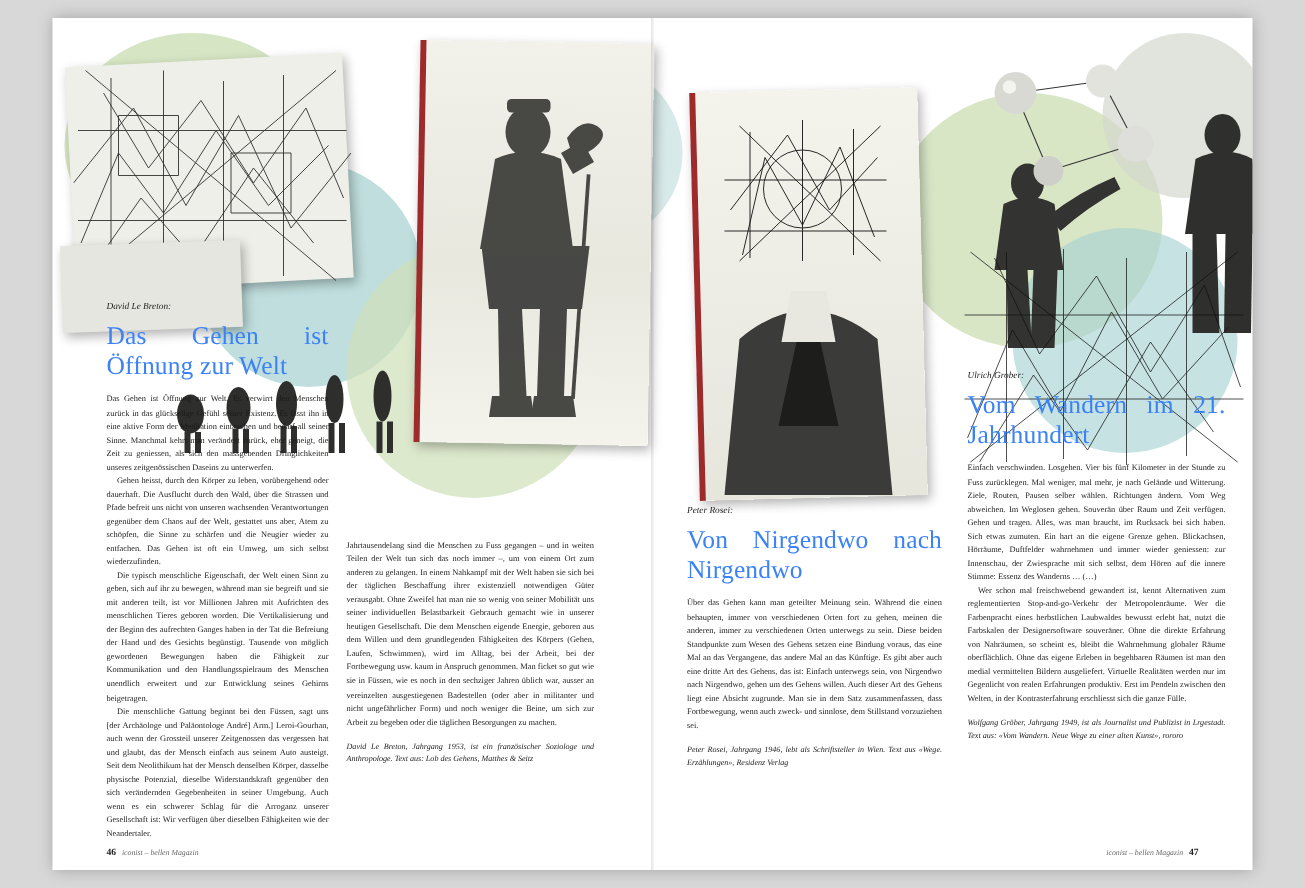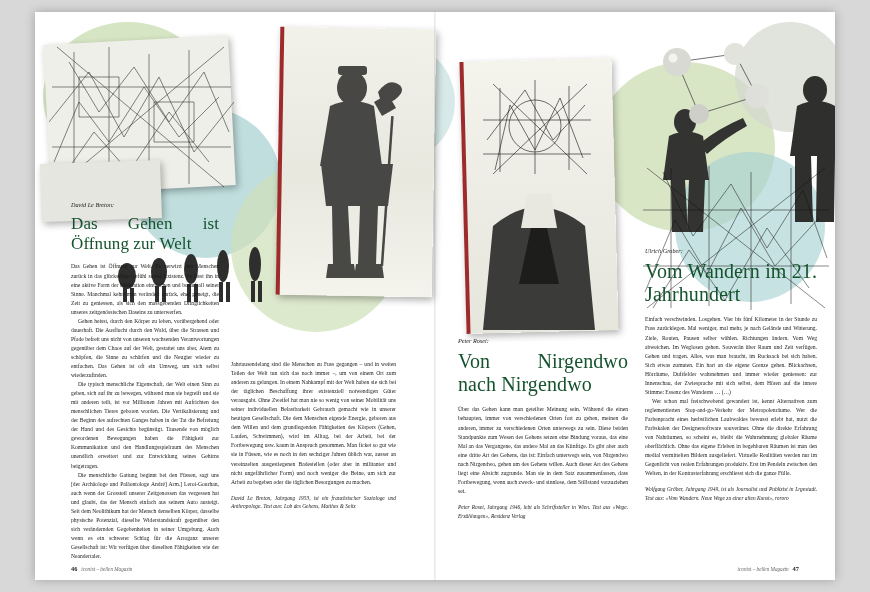--- a/index.html
+++ b/index.html
@@ -26,24 +26,24 @@
   .blob{position:absolute;border-radius:50%;}
   .paper{
     position:absolute;background:#fdfdfb;
     box-shadow:2px 3px 7px rgba(0,0,0,.30);
   }
   .scribble{position:absolute;}
   
   .col{position:absolute;font-size:5.6px;line-height:1.62;color:#1b1b1b;text-align:justify;}
   .byline{font-size:6.2px;font-style:italic;color:#222;margin-bottom:4px;}
   .headline{
-    font-size:17px;line-height:1.16;color:#14532d;margin:0 0 9px 0;
+    font-size:17px;line-height:1.16;color:#3b82f6;margin:0 0 9px 0;
     font-weight:normal;letter-spacing:.1px;
   }
-  .headline.small{font-size:20px;}
+  .headline.small{font-size:17px;}
   .credit{font-size:5.4px;font-style:italic;line-height:1.6;color:#222;margin-top:7px;}
   .para{margin:0 0 0 0;text-indent:0;}
   .para+.para{text-indent:7px;}
   
   .folio{position:absolute;bottom:8px;font-size:5.2px;color:#444;}
   .folio .num{font-weight:bold;font-size:6.4px;color:#222;}
   .folio .src{font-style:italic;color:#666;}
   svg{display:block;}
 </style>
 </head>

